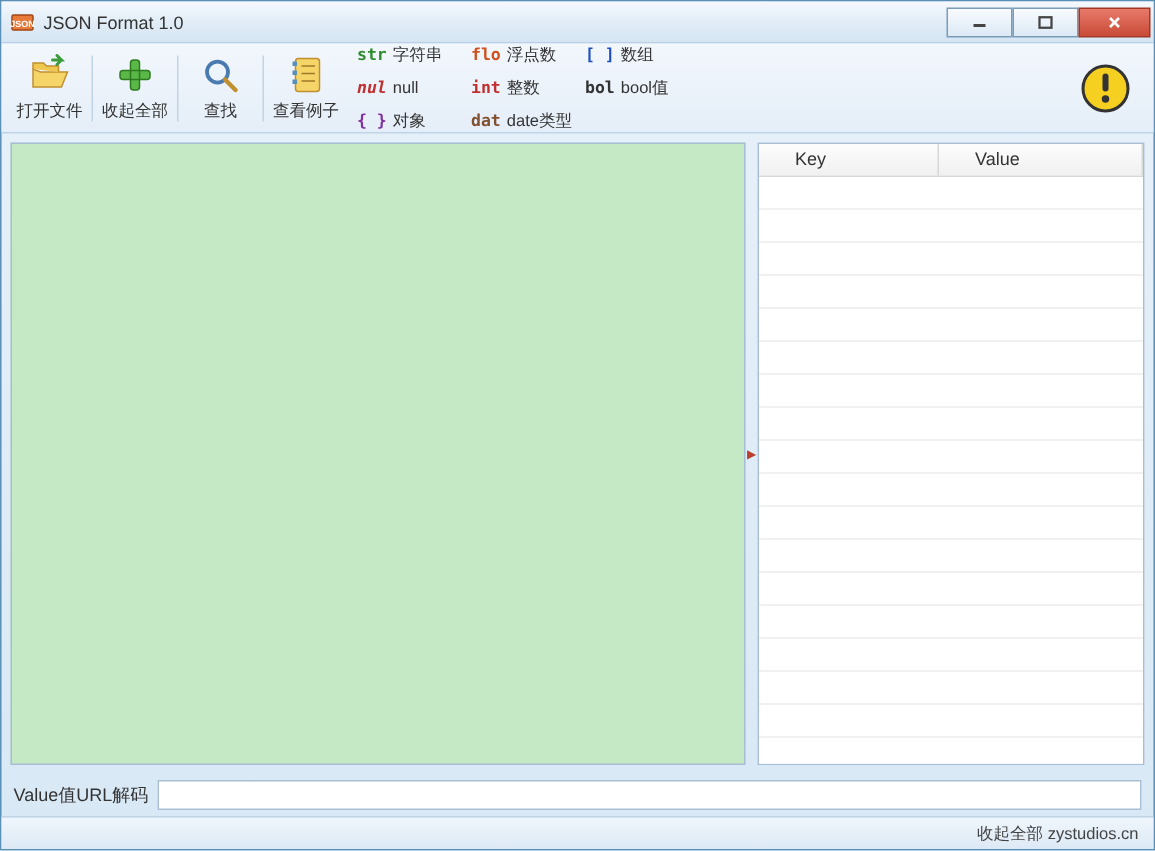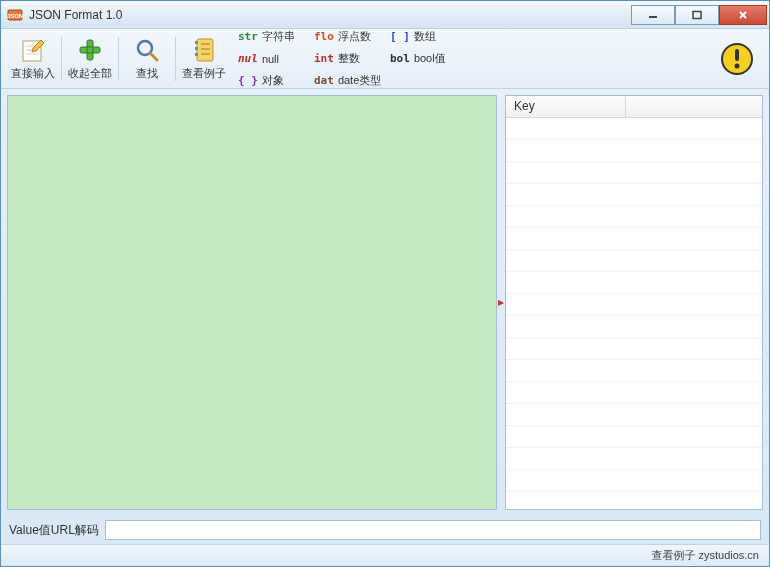--- a/index.html
+++ b/index.html
@@ -40,21 +40,21 @@
 .warn-btn { width: 40px; height: 40px; display: flex; align-items: center; justify-content: center; margin-left: auto; margin-right: 4px; cursor: pointer; }
 
 .content { flex: 1; display: flex; padding: 6px; gap: 0; min-height: 0; }
 .left-pane { flex: 1; border: 1px solid #a8bed4; background: #c5e8c5; }
 .splitter { width: 8px; display: flex; align-items: center; justify-content: center; cursor: col-resize; }
 .splitter-handle { width: 4px; height: 30px; display: flex; flex-direction: column; align-items: center; justify-content: center; }
 .splitter-arrow { font-size: 8px; color: #b84030; line-height: 6px; }
 .right-pane { width: 258px; border: 1px solid #a8bed4; background: #fff; display: flex; flex-direction: column; }
 
 .table-header { display: flex; height: 22px; background: linear-gradient(to bottom, #fdfdfd, #f0f0f0); border-bottom: 1px solid #d8d8d8; }
-.th { padding: 3px 8px; border-right: 1px solid #d8d8d8; font-size: 12px; color: #333; }
+.th { padding: 3px 24px; border-right: 1px solid #d8d8d8; font-size: 12px; color: #333; }
 .th.key { width: 120px; }
 .th.val { flex: 1; }
 .table-body { flex: 1; background: #fff; background-image: repeating-linear-gradient(to bottom, #fff 0, #fff 21px, #f0f0f0 21px, #f0f0f0 22px); overflow: hidden; }
 
 .bottom { padding: 4px 8px; display: flex; align-items: center; gap: 6px; justify-content: flex-end; }
 .bottom-label { font-size: 12px; color: #333; white-space: nowrap; }
 .bottom-input { flex: 1; height: 20px; border: 1px solid #a8bed4; background: #fff; padding: 0 4px; font-size: 12px; }
 
 .statusbar { height: 22px; background: linear-gradient(to bottom, #f0f6fc, #dce9f5); border-top: 1px solid #c0d4e6; display: flex; align-items: center; justify-content: flex-end; padding: 0 10px; font-size: 11px; color: #444; }
 </style>
@@ -89,28 +89,26 @@
           </svg>
         </div>
     </div>
   </div>
 
   <div class="toolbar">
     <div class="tb-group">
       <div class="tb-btn">
         <div class="tb-icon">
             <svg width="28" height="28" viewBox="0 0 28 28">
-              <rect x="4" y="5" width="18" height="20" fill="#fff" stroke="#b8a058" stroke-width="1"></rect>
-              <line x1="7" y1="10" x2="19" y2="10" stroke="#ccc"></line>
-              <line x1="7" y1="14" x2="19" y2="14" stroke="#ccc"></line>
-              <line x1="7" y1="18" x2="19" y2="18" stroke="#ccc"></line>
-              <path d="M14 12 L22 4 L25 7 L17 15 L13 16 Z" fill="#f5c040" stroke="#c08020" stroke-width="1"></path>
-            </svg>
-          </div>
-        <span class="tb-label">直接输入</span>
+              <path d="M3 10 L3 22 L22 22 L26 12 L8 12 Z" fill="#f5d468" stroke="#c09030" stroke-width="1"></path>
+              <path d="M3 10 L3 6 L10 6 L12 8 L20 8 L20 12" fill="#f0c850" stroke="#c09030" stroke-width="1"></path>
+              <path d="M16 4 L22 4 L19 1 M22 4 L19 7" fill="none" stroke="#3a9c3a" stroke-width="2" stroke-linecap="round"></path>
+            </svg>
+          </div>
+        <span class="tb-label">打开文件</span>
       </div>
     </div>
     <div class="tb-sep"></div>
     <div class="tb-group">
       <div class="tb-btn">
         <div class="tb-icon">
             <svg width="28" height="28" viewBox="0 0 28 28">
               <rect x="11" y="4" width="6" height="20" rx="2" fill="#5ab848"></rect>
               <rect x="4" y="11" width="20" height="6" rx="2" fill="#5ab848"></rect>
               <rect x="11" y="4" width="6" height="20" rx="2" fill="none" stroke="#2e7a20"></rect>
@@ -198,27 +196,28 @@
   <div class="content">
     <div class="left-pane"></div>
     <div class="splitter">
       <div class="splitter-handle">
         <span class="splitter-arrow">▶</span>
       </div>
     </div>
     <div class="right-pane">
       <div class="table-header">
         <div class="th key">Key</div>
+        <div class="th val">Value</div>
       </div>
       <div class="table-body"></div>
     </div>
   </div>
 
   <div class="bottom">
     <span class="bottom-label">Value值URL解码</span>
     <input class="bottom-input" type="text" value="" style="">
   </div>
 
   <div class="statusbar">
-    <span>查看例子 zystudios.cn</span>
+    <span>收起全部 zystudios.cn</span>
   </div>
 
 </div>
 
 </body></html>

